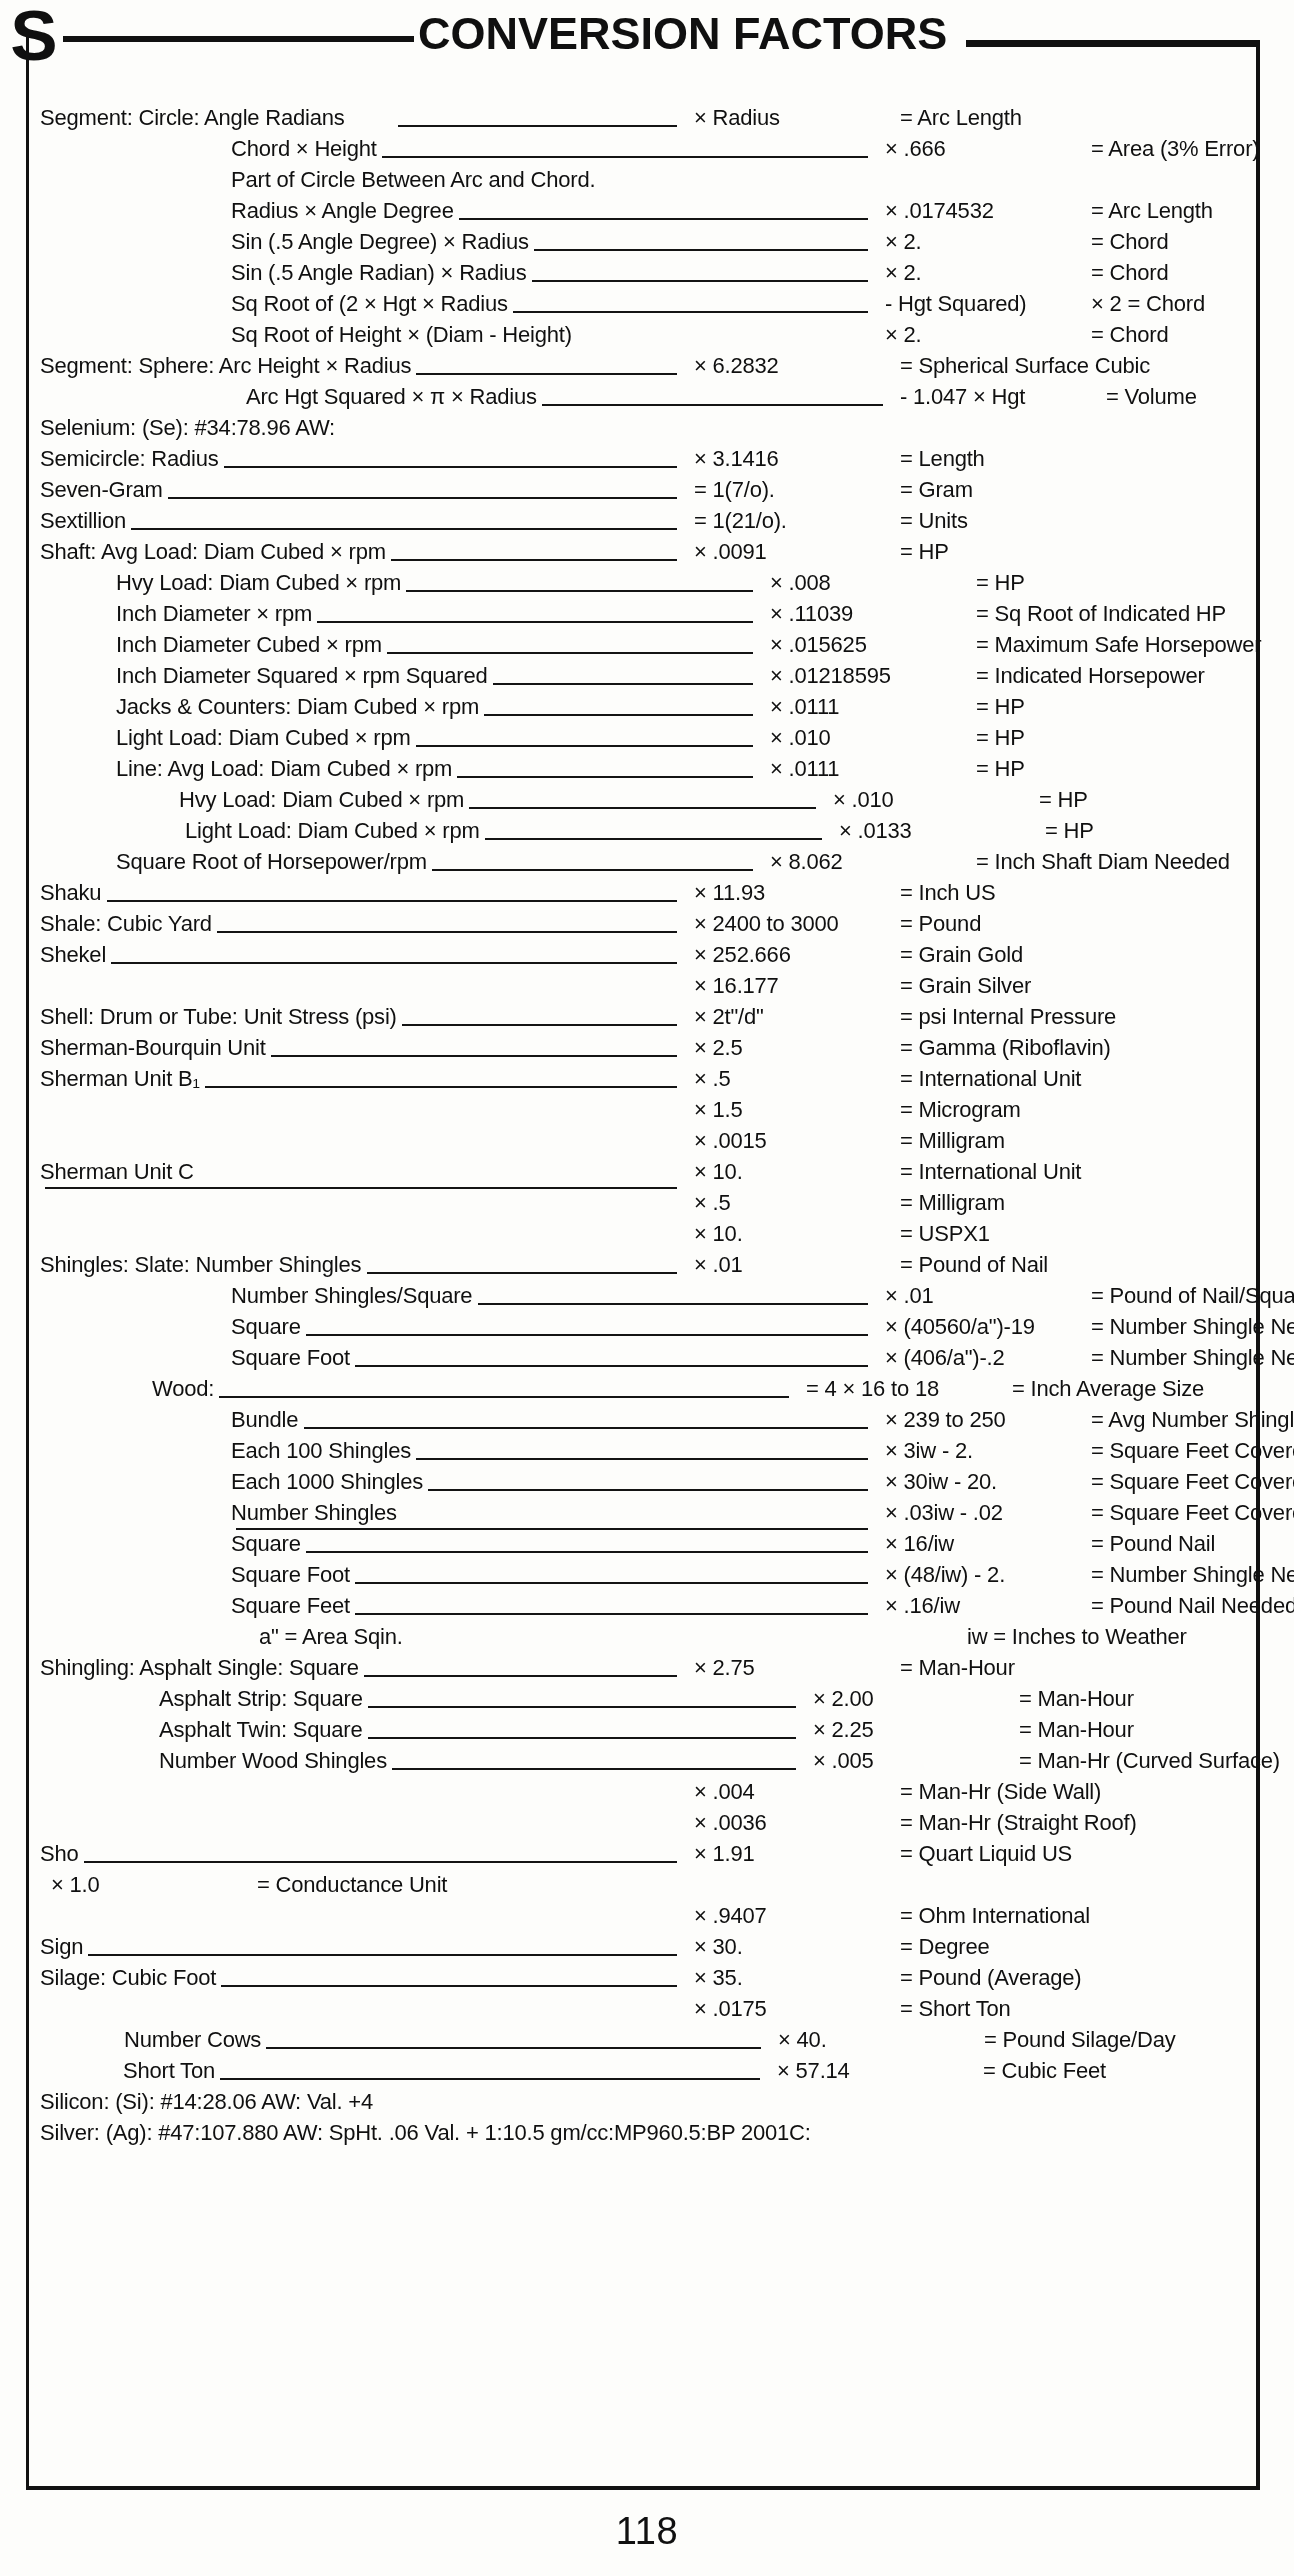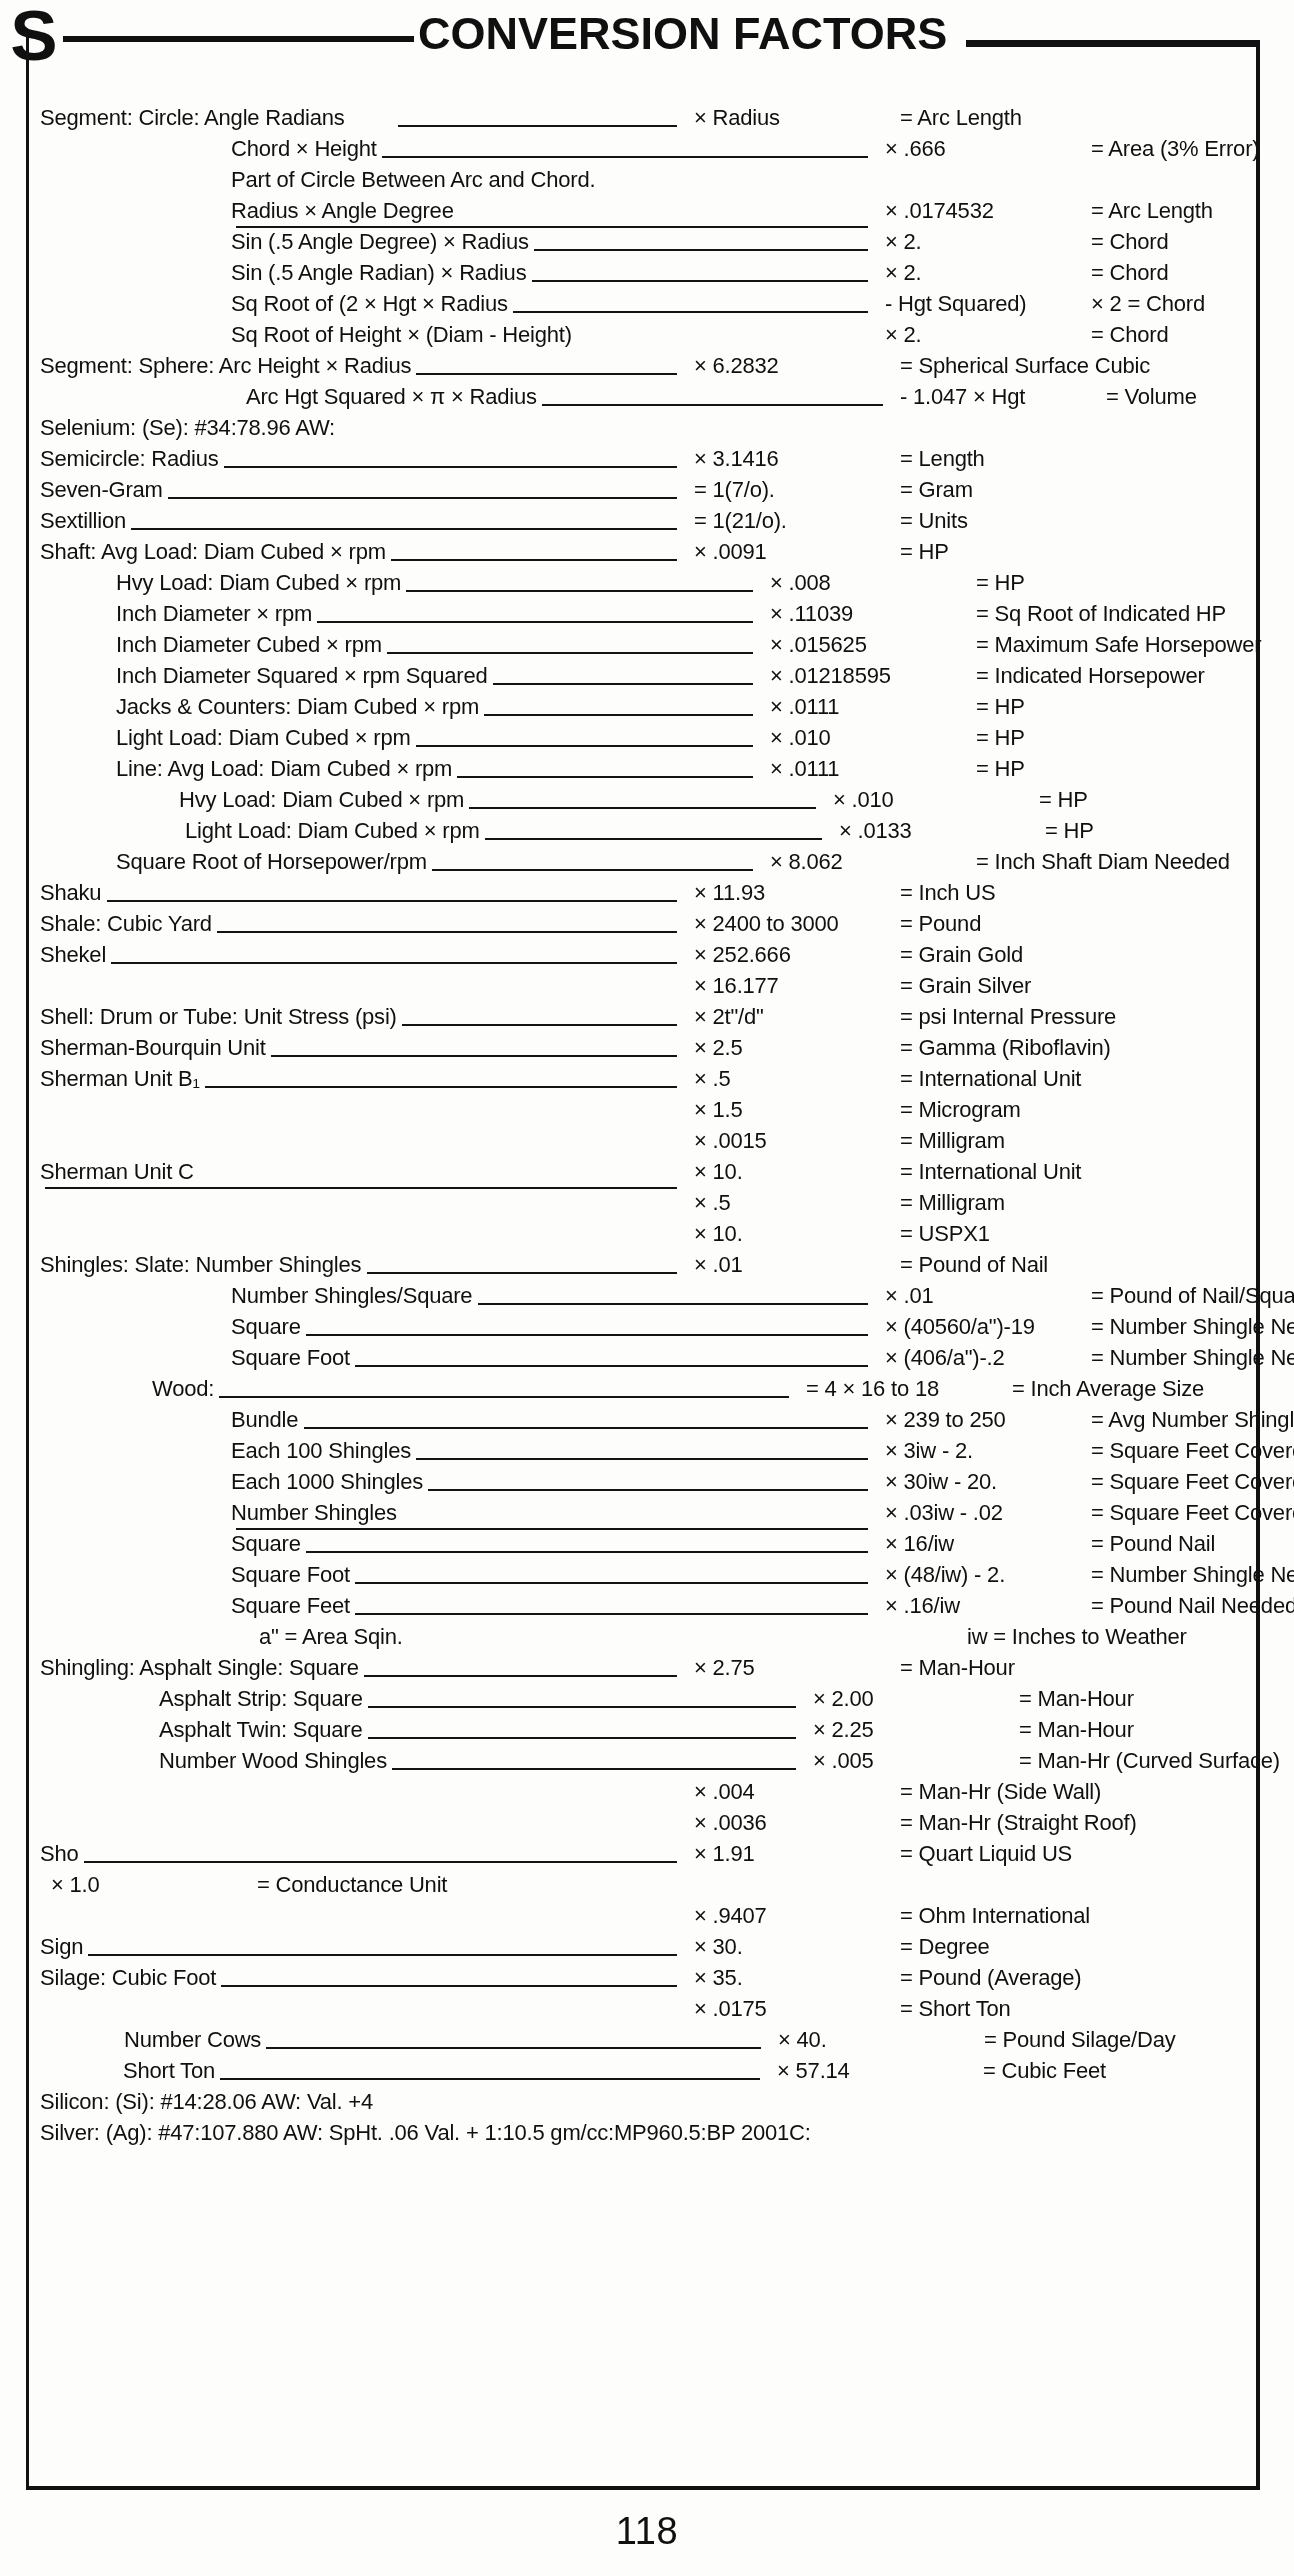--- a/index.html
+++ b/index.html
@@ -73,21 +73,21 @@
   <div class="row">
     <div class="cell-label" style="padding-left: 191px;">
       <span class="lbl">Part of Circle Between Arc and Chord.</span>
       <span class="leader hidden"></span>
     </div>
     <div class="cell-factor"></div>
     <div class="cell-result"></div>
   </div>
 
   <div class="row">
-    <div class="cell-label" style="padding-left: 191px; flex-direction: column;">
+    <div class="cell-label" style="padding-left: 191px;">
       <span class="lbl">Radius × Angle Degree</span>
       <span class="leader"></span>
     </div>
     <div class="cell-factor">× .0174532</div>
     <div class="cell-result">= Arc Length</div>
   </div>
 
   <div class="row">
     <div class="cell-label" style="padding-left: 191px;">
       <span class="lbl">Sin (.5 Angle Degree) × Radius</span>

